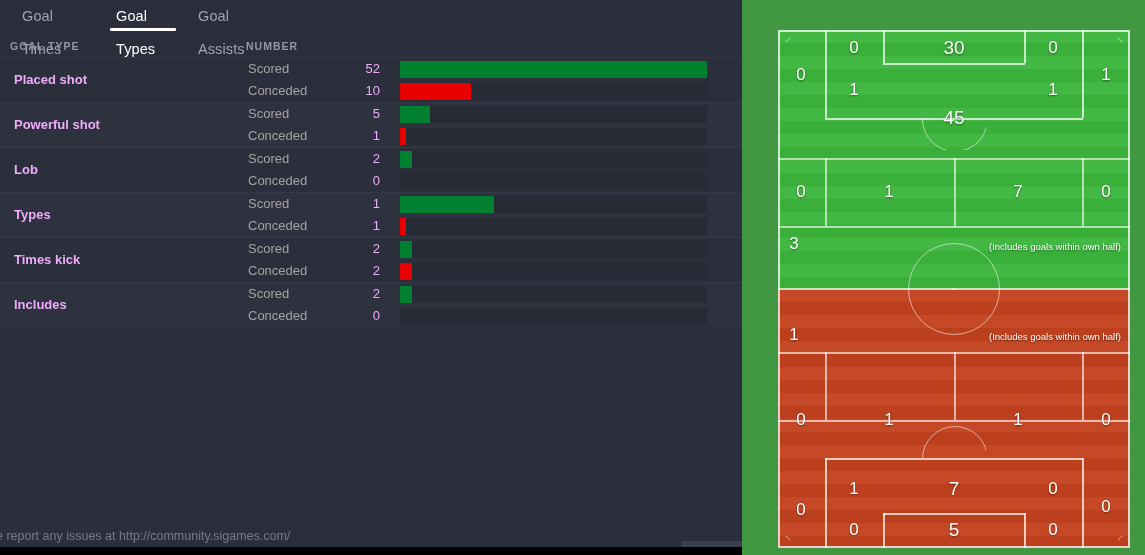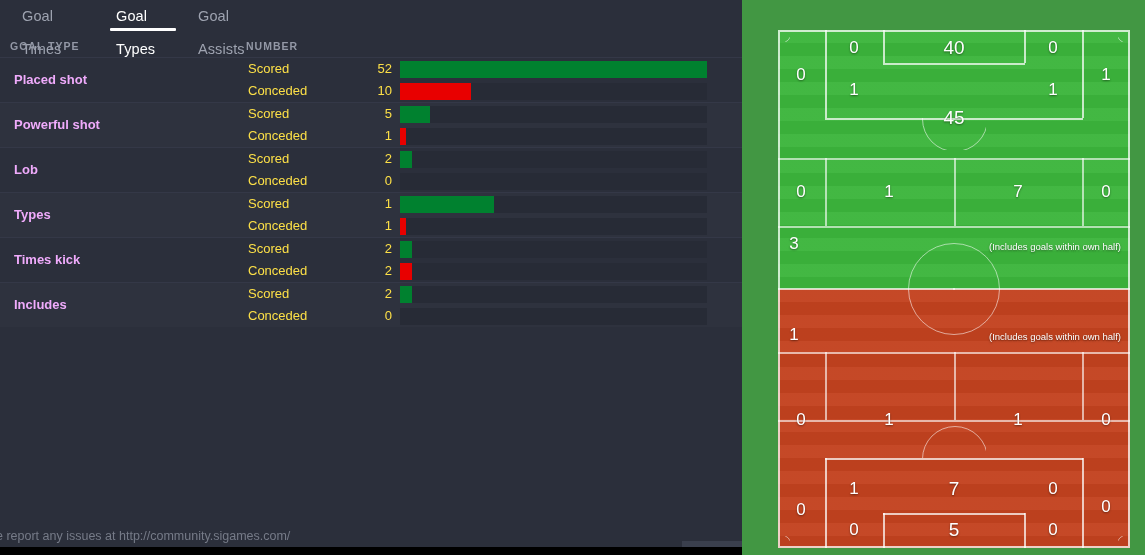--- a/index.html
+++ b/index.html
@@ -19,22 +19,22 @@
   .colhead{position:absolute;top:0;font-size:10.5px;color:#9398a6;letter-spacing:1.0px;font-weight:bold;}
 
   #rows{position:absolute;left:0;top:57px;width:742px;}
   .grow{position:relative;width:742px;height:45px;box-sizing:border-box;
         border-top:1px solid #343847;}
   .grow.alt{background:#2e323e;}
   .gtype{position:absolute;left:14px;top:14px;font-size:13px;color:#f0abfc;font-weight:bold;}
   .subrow{position:absolute;left:0;width:742px;height:22px;}
   .subrow.r1{top:0px;}
   .subrow.r2{top:22px;}
-  .sublabel{position:absolute;left:248px;top:3px;font-size:13px;color:#fde047;}
-  .subval{position:absolute;left:312px;width:80px;top:3px;font-size:13px;color:#fde047;text-align:right;}
+  .sublabel{position:absolute;left:248px;top:3px;font-size:13px;color:#a3a3a3;}
+  .subval{position:absolute;left:300px;width:80px;top:3px;font-size:13px;color:#f0abfc;text-align:right;}
   .track{position:absolute;left:400px;top:3px;width:307px;height:17px;background:#272b36;}
   .fill{position:absolute;left:0;top:0;height:17px;}
   .fill.scored{background:#00812f;}
   .fill.conceded{background:#e80000;}
 
   #statusbar{position:absolute;left:0;bottom:8px;width:742px;height:18px;}
   #statustext{position:absolute;left:-4px;top:0;font-size:12.5px;color:#767b88;white-space:nowrap;}
   #sbcut{position:absolute;left:687px;bottom:8px;width:60px;height:18px;background:#2b2f3b;}
   #botbar{position:absolute;left:0;bottom:0;width:742px;height:8px;background:#000;}
   #scrollnub{position:absolute;left:682px;bottom:4px;width:80px;height:10px;background:#3a3f4d;}
@@ -256,21 +256,21 @@
           <i style="right:-11px;top:-11px;"></i>
         </div>
       <div class="corner" style="left:1px;bottom:1px;">
           <i style="left:-11px;bottom:-11px;"></i>
         </div>
       <div class="corner" style="right:1px;bottom:1px;">
           <i style="right:-11px;bottom:-11px;"></i>
         </div>
 
       <div class="zval" style="left:76px;top:18px;">0</div>
-      <div class="zval big" style="left:176px;top:18px;">40</div>
+      <div class="zval big" style="left:176px;top:18px;">30</div>
       <div class="zval" style="left:275px;top:18px;">0</div>
       <div class="zval" style="left:76px;top:60px;">1</div>
       <div class="zval big" style="left:176px;top:60px;margin-top:28px;">45</div>
       <div class="zval" style="left:275px;top:60px;">1</div>
       <div class="zval" style="left:23px;top:45px;">0</div>
       <div class="zval" style="left:328px;top:45px;">1</div>
       <div class="zval" style="left:23px;top:162px;">0</div>
       <div class="zval" style="left:111px;top:162px;">1</div>
       <div class="zval" style="left:240px;top:162px;">7</div>
       <div class="zval" style="left:328px;top:162px;">0</div>

